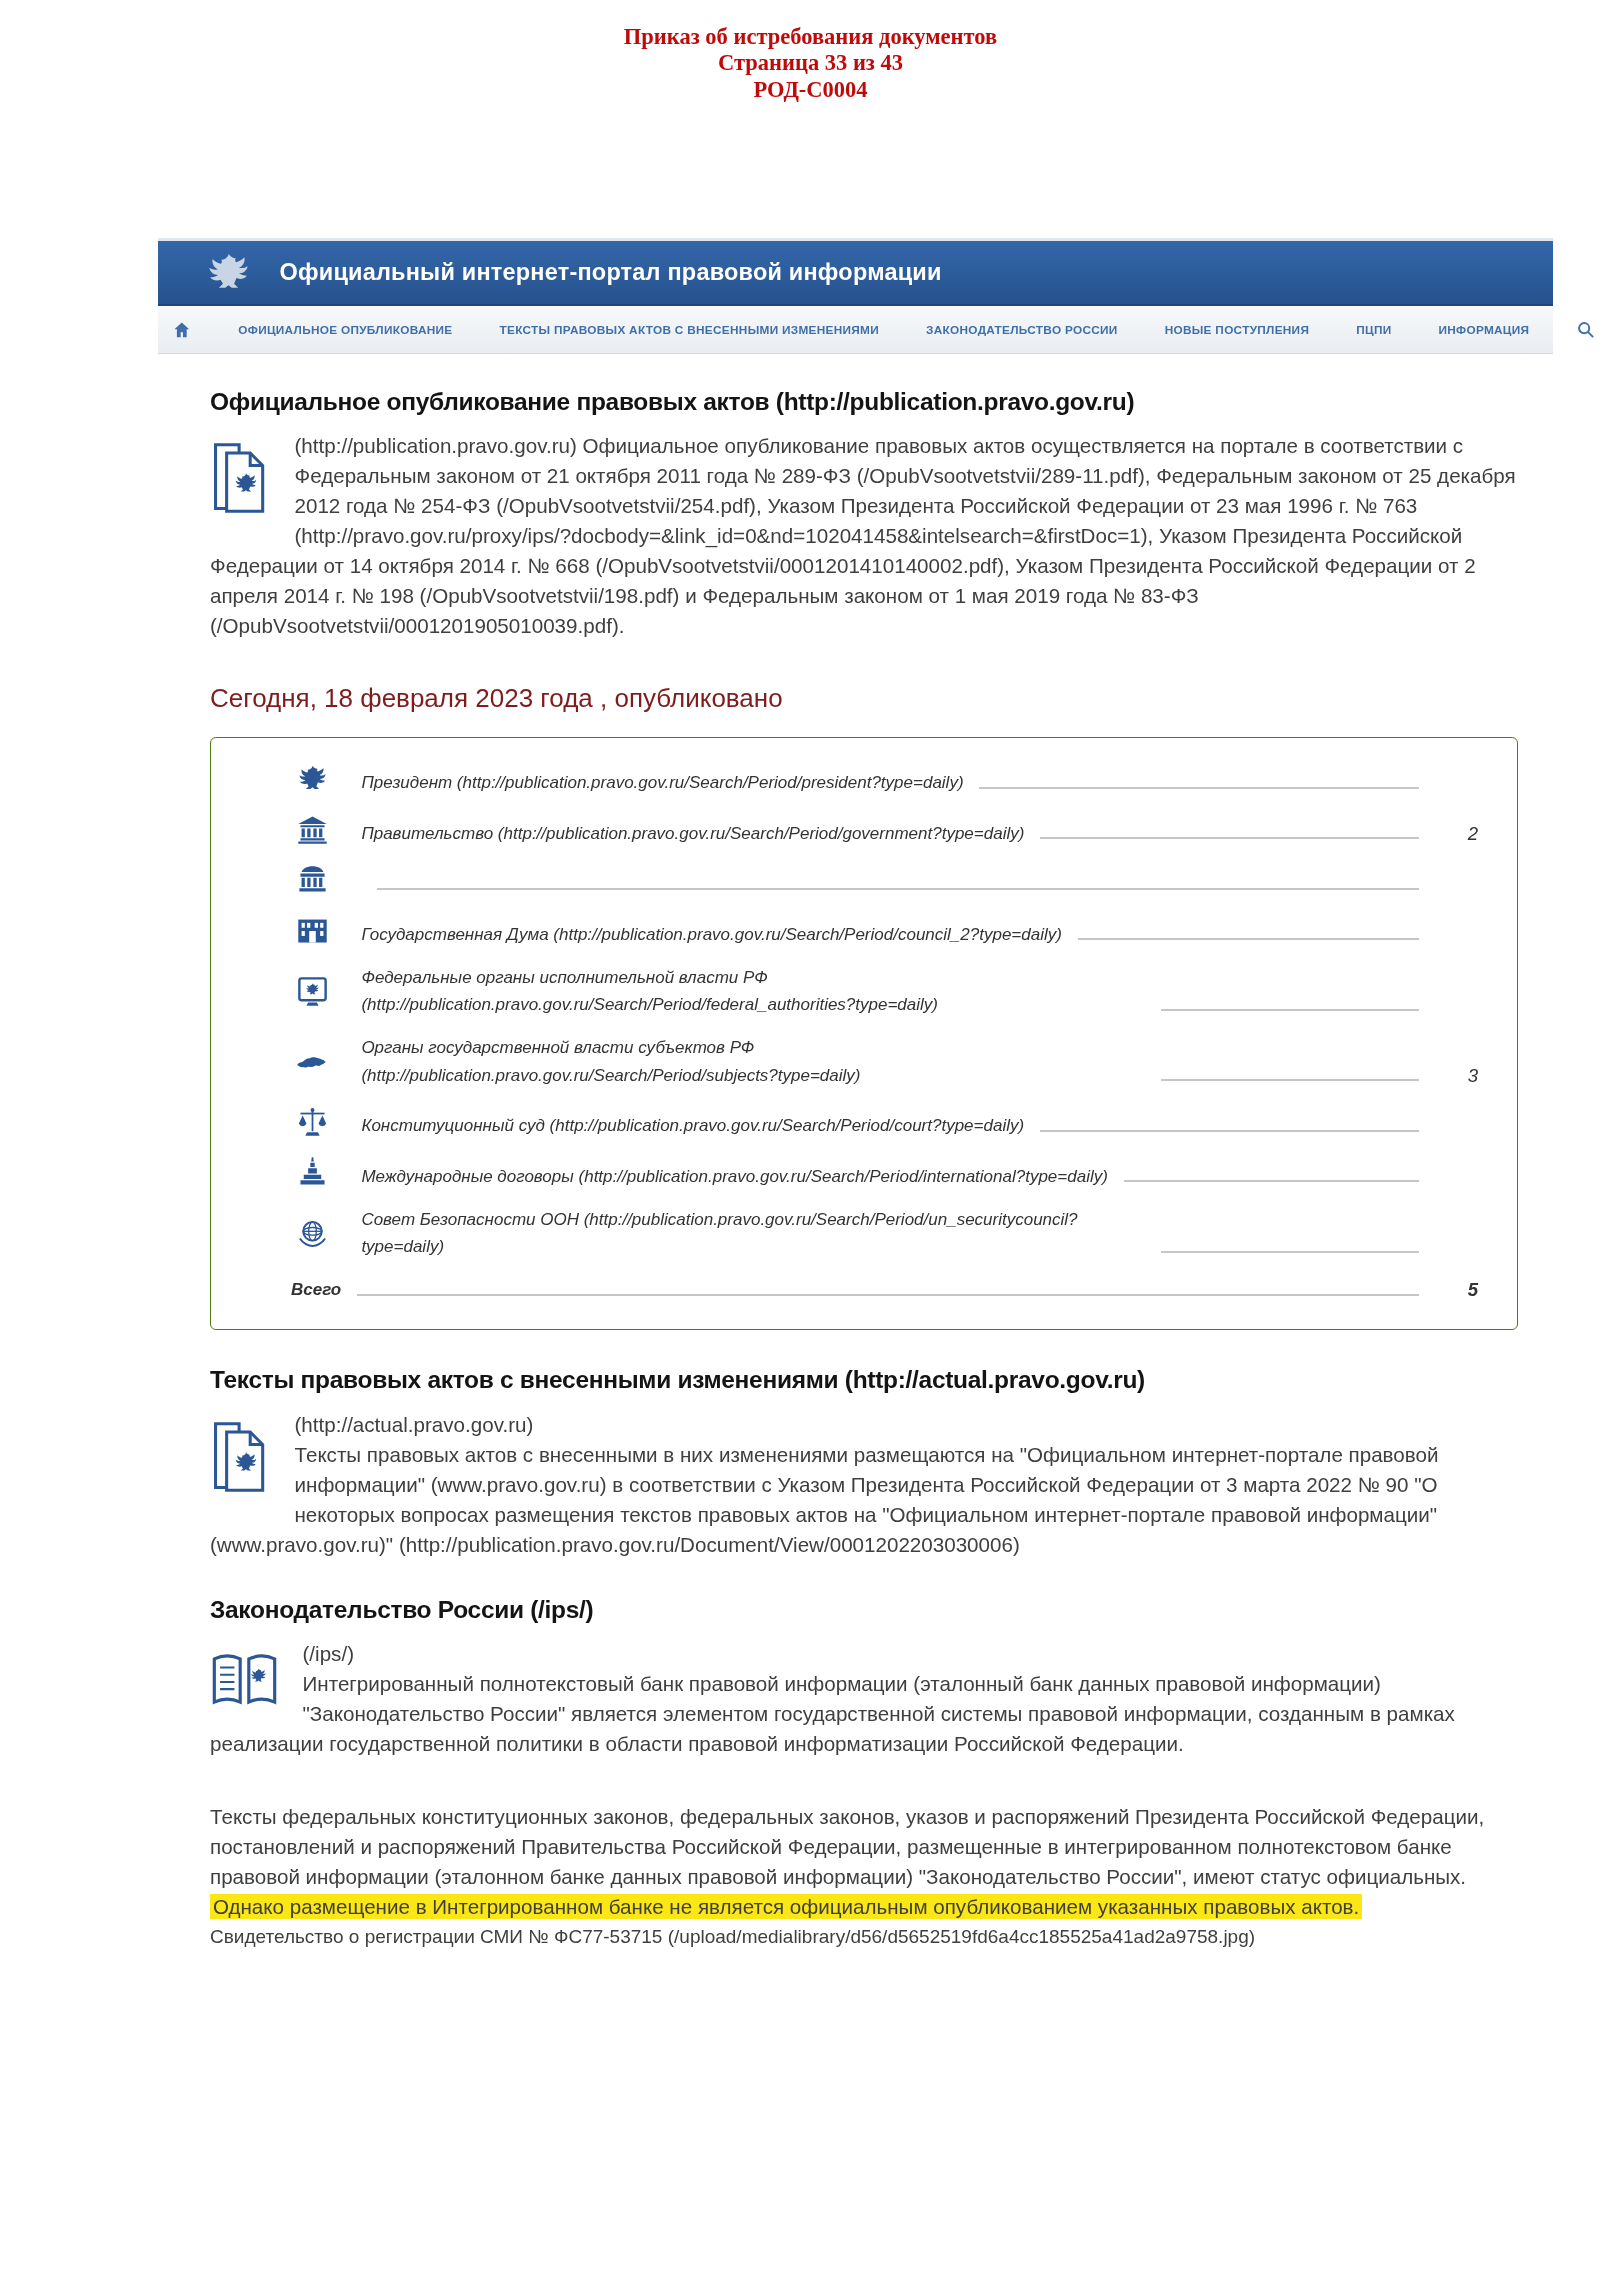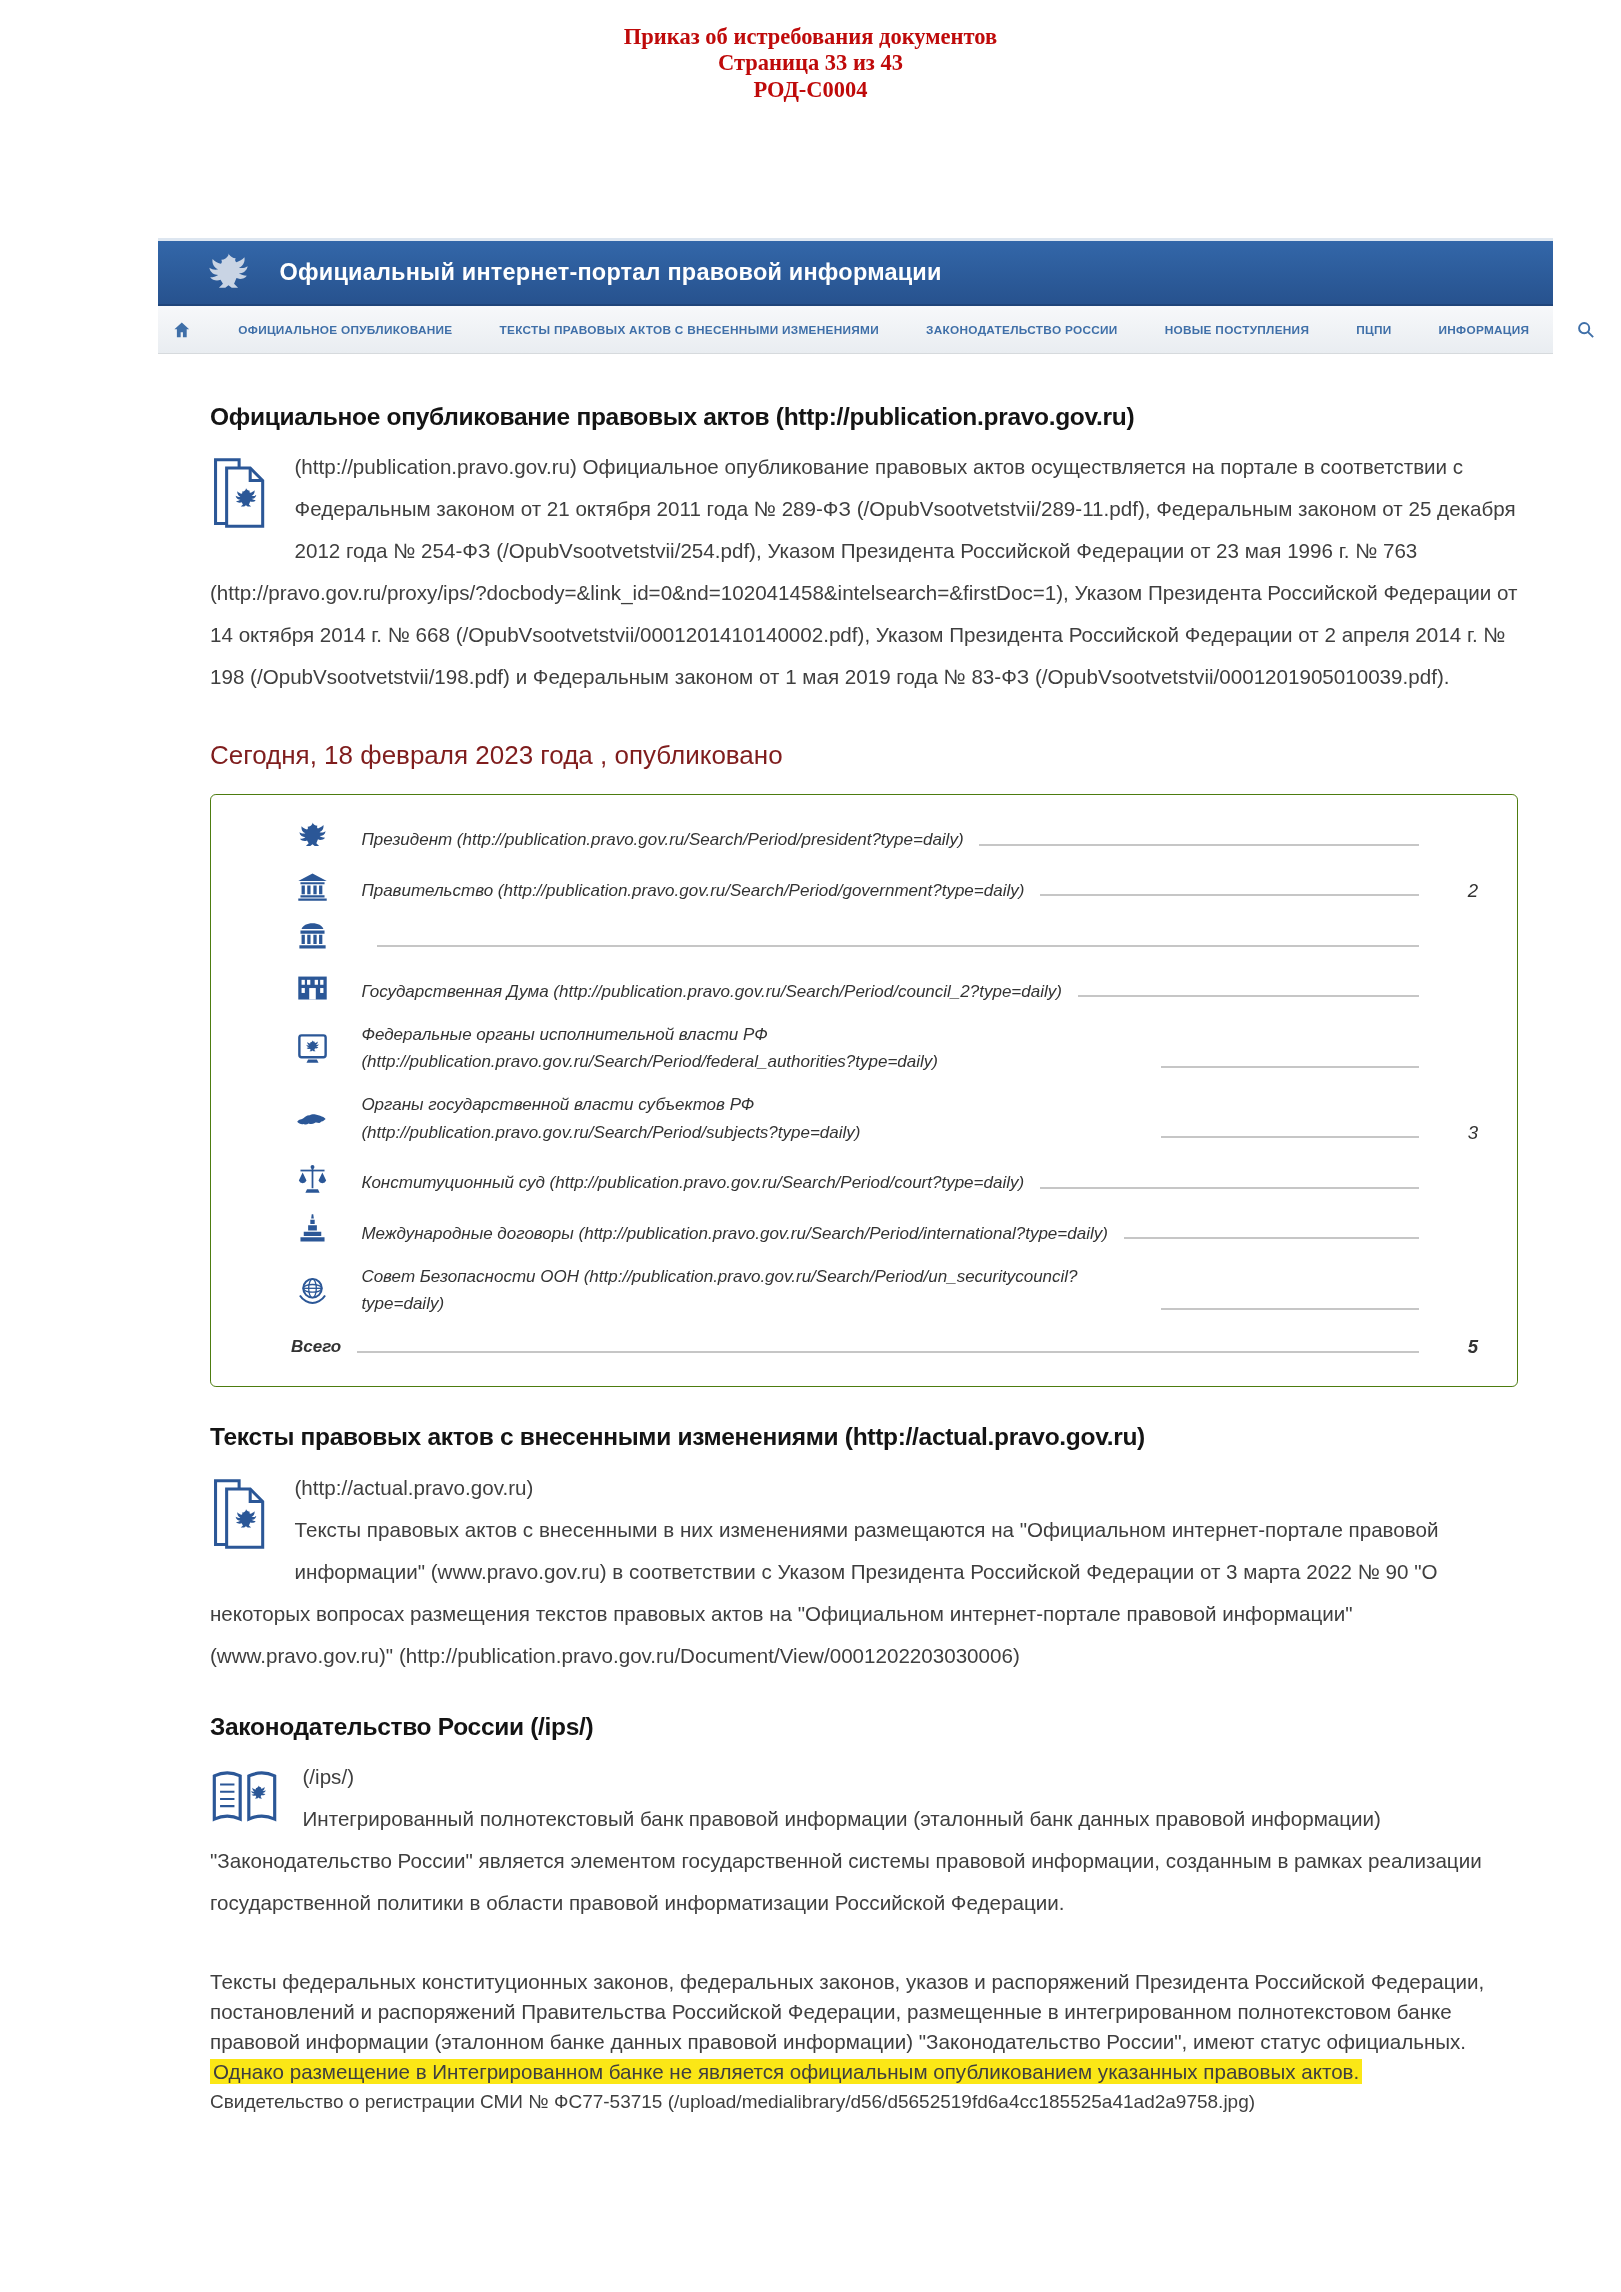--- a/index.html
+++ b/index.html
@@ -18,25 +18,25 @@
   .coat svg{width:100%;height:100%;}
   .masthead-title{margin-left:25.5px;color:#fff;font-weight:bold;font-size:23.5px;letter-spacing:0.2px;}
   .navbar{display:flex;align-items:center;height:47px;gap:47px;
           background:linear-gradient(#f7f8fa,#e9edf1);border-bottom:1px solid #d6dadd;
           padding:0 17.6px 0 13.7px;}
   .home-ic{width:19.6px;height:19.6px;color:#3f6fa8;flex:0 0 auto;}
   .home-ic svg,.search-ic svg{width:100%;height:100%;}
   .nav-item{color:#3f6fa8;font-weight:bold;font-size:11.8px;letter-spacing:0.3px;white-space:nowrap;cursor:pointer;}
   .search-ic{width:19.6px;height:19.6px;color:#3f6fa8;margin-left:auto;flex:0 0 auto;cursor:pointer;}
   
-  .content{padding:24px 35px 0 52px;color:#3f3f3f;}
+  .content{padding:9px 35px 0 52px;color:#3f3f3f;}
   h1{font-size:24.5px;line-height:33px;letter-spacing:-0.3px;color:#141414;margin:33px 0 13.7px;font-weight:bold;}
   h1.first{margin-top:21.6px;}
   h2{font-size:26px;line-height:37px;color:#7f1d1d;font-weight:400;margin:39px 0 19.6px;}
-  .para{font-size:20.6px;line-height:42px;margin:0;overflow:visible;}
+  .para{font-size:20.6px;line-height:30px;margin:0;overflow:visible;}
   .para::after{content:"";display:block;clear:both;}
   .picon{float:left;width:61px;height:86px;margin:3.9px 23.5px 5.9px 0;color:#2b5797;}
   .picon svg{width:100%;height:100%;}
   .picon.book{width:69px;height:63px;margin-top:9.8px;}
   .urlline{display:block;}
   
   .card{border:1px solid #4d7c0f;border-radius:5.9px;background:#fff;
         padding:15.7px 39px 17.6px 35px;margin-bottom:9.8px;font-style:italic;}
   .row{display:flex;align-items:flex-end;padding:7.8px 0;font-size:17px;line-height:27.4px;color:#333;}
   .ricon{width:43px;height:35px;margin:0 27.4px 0 45px;flex:0 0 auto;color:#2b5797;align-self:center;}

